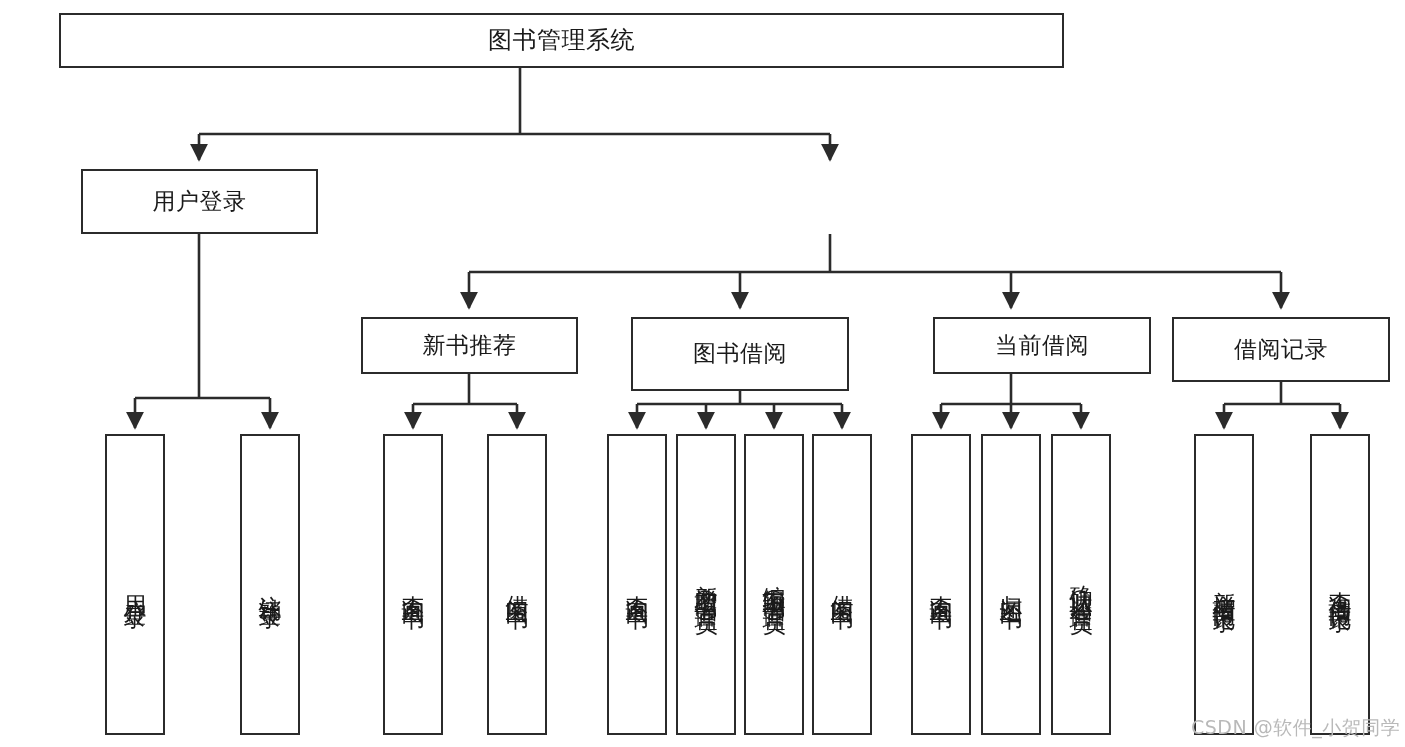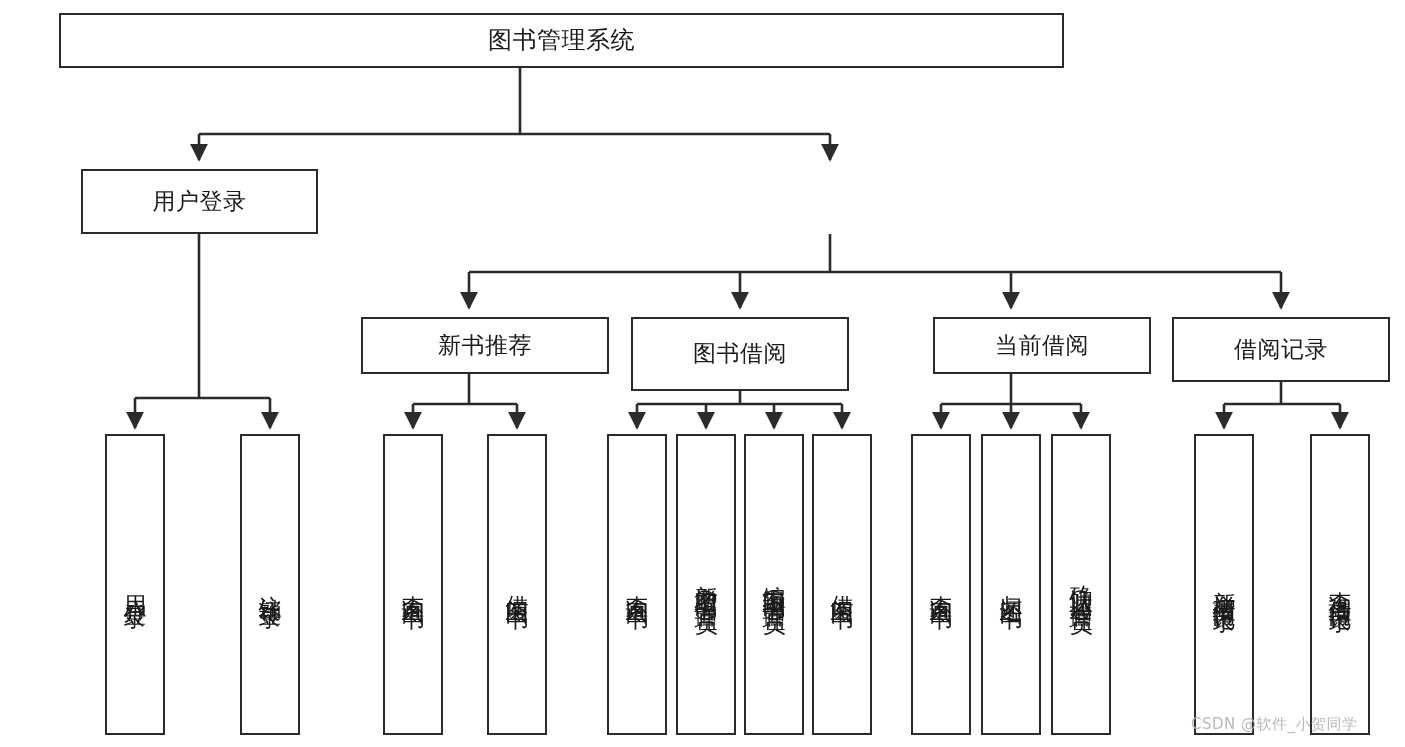--- a/index.html
+++ b/index.html
@@ -62,21 +62,21 @@
     text-orientation: upright;
     font-size: 23px;
     letter-spacing: 4px;
     line-height: 1;
     white-space: nowrap;
     max-height: 270px;
   }
   .watermark {
     position: absolute;
     color: #b9b9b9;
-    font-size: 15px;
+    font-size: 19px;
     letter-spacing: 0.5px;
     z-index: 5;
     white-space: nowrap;
     user-select: none;
   }
 </style>
 </head>
 <body>
 
 <div id="canvas">
@@ -134,21 +134,21 @@
   </svg>
 
   <div class="node horiz root" style="left:17px; top:13px; width:1005px; height:55px;margin-left:42px;">
     <span class="lbl">图书管理系统</span>
   </div>
 
   <div class="node horiz" style="left:81px; top:169px; width:237px; height:65px;">
     <span class="lbl">用户登录</span>
   </div>
 
-  <div class="node horiz" style="left:361px; top:317px; width:248px; height:57px;">
+  <div class="node horiz" style="left:361px; top:317px; width:217px; height:57px;">
     <span class="lbl">新书推荐</span>
   </div>
   <div class="node horiz" style="left:631px; top:317px; width:218px; height:74px;">
     <span class="lbl">图书借阅</span>
   </div>
   <div class="node horiz" style="left:933px; top:317px; width:218px; height:57px;">
     <span class="lbl">当前借阅</span>
   </div>
   <div class="node horiz" style="left:1172px; top:317px; width:218px; height:65px;">
     <span class="lbl">借阅记录</span>

